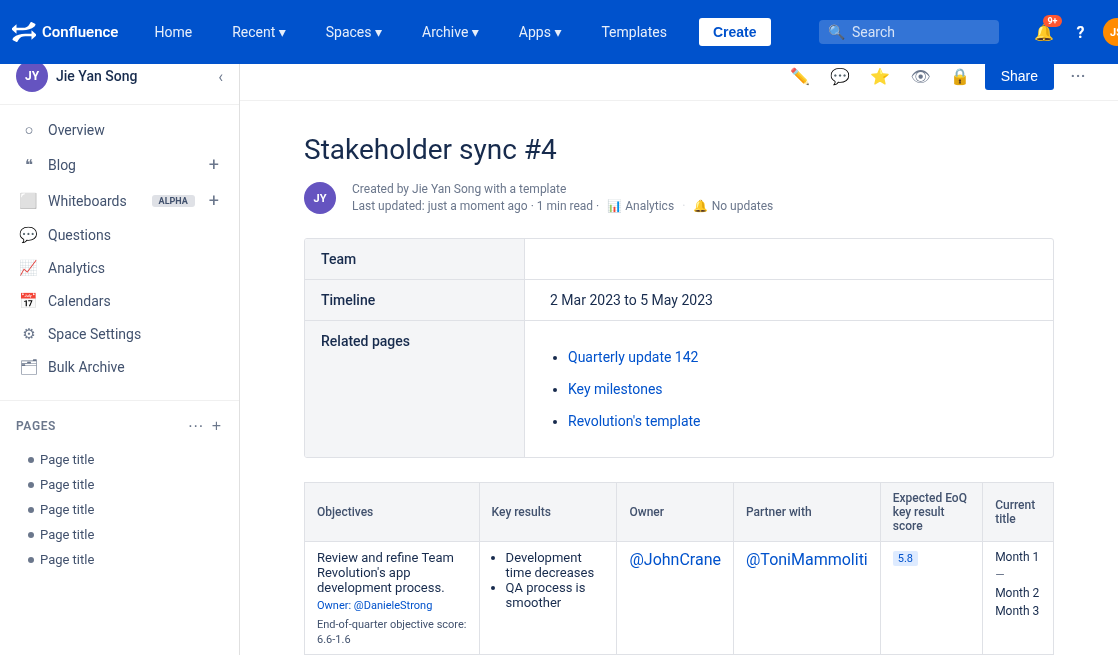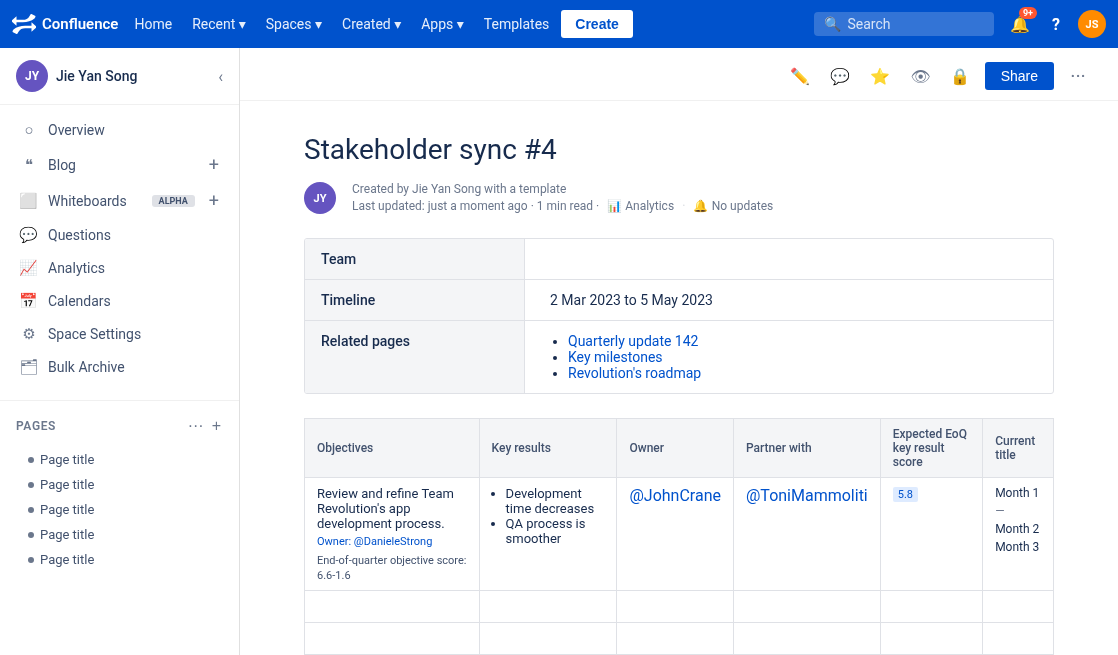--- a/index.html
+++ b/index.html
@@ -1,20 +1,20 @@
 <!DOCTYPE html>
 <html><head>
   <meta charset="utf-8">
   <style>
     * { box-sizing: border-box; margin: 0; padding: 0; }
     body { font-family: -apple-system, BlinkMacSystemFont, 'Segoe UI', Roboto, sans-serif; font-size: 14px; background: #f4f5f7; color: #172b4d; overflow: hidden; width: 1118px; height: 655px; }
 
     
     .topnav {
-      display: flex; align-items: center; background: #0052cc; height: 48px; padding: 0 12px; gap: 4px; position: fixed; top: 0; left: 0; right: 0; z-index: 100;
+      display: flex; align-items: center; background: #0052cc; height: 64px; padding: 0 12px; gap: 24px; position: fixed; top: 0; left: 0; right: 0; z-index: 100;
     }
     .topnav-logo { display: flex; align-items: center; gap: 6px; color: white; font-weight: 600; font-size: 15px; text-decoration: none; margin-right: 4px; }
     .topnav-logo svg { width: 24px; height: 24px; }
     .nav-item { color: rgba(255,255,255,0.9); font-size: 14px; padding: 4px 8px; border-radius: 3px; cursor: pointer; display: flex; align-items: center; gap: 3px; white-space: nowrap; }
     .nav-create { background: white; color: #0052cc; font-weight: 600; padding: 6px 14px; border-radius: 3px; cursor: pointer; border: none; font-size: 14px; }
     .topnav-spacer { flex: 1; }
     .search-box { display: flex; align-items: center; background: rgba(255,255,255,0.2); border-radius: 4px; padding: 4px 10px; gap: 6px; min-width: 180px; cursor: text; }
     .search-box span { color: rgba(255,255,255,0.8); font-size: 14px; }
     .topnav-icons { display: flex; align-items: center; gap: 8px; margin-left: 8px; }
     .topnav-icon { color: white; width: 28px; height: 28px; display: flex; align-items: center; justify-content: center; border-radius: 50%; cursor: pointer; font-size: 16px; }
@@ -62,21 +62,21 @@
     .meta-updated { font-size: 12px; color: #6b778c; }
 
     
     .info-table { border: 1px solid #dfe1e6; border-radius: 3px; margin-bottom: 24px; overflow: hidden; }
     .info-row { display: flex; border-bottom: 1px solid #dfe1e6; gap: 9px; }
     .info-row:last-child { border-bottom: none; }
     .info-label { width: 220px; padding: 12px 16px; font-size: 14px; font-weight: 500; color: #172b4d; background: #f4f5f7; border-right: 1px solid #dfe1e6; flex-shrink: 0; }
     .info-value { padding: 12px 16px; font-size: 14px; color: #172b4d; flex: 1; }
     .info-value a { color: #0052cc; text-decoration: none; }
     .info-value ul { list-style: disc; padding-left: 18px; }
-    .info-value ul li { margin: 0 0; }
+    .info-value ul li { margin: 16px 0; }
 
     
     .okr-table { border: 1px solid #dfe1e6; border-radius: 3px; width: 100%; border-collapse: collapse; font-size: 13px; }
     .okr-table th { background: #f4f5f7; padding: 8px 12px; text-align: left; font-weight: 500; color: #42526e; border: 1px solid #dfe1e6; font-size: 12px; }
     .okr-table td { padding: 8px 12px; border: 1px solid #dfe1e6; vertical-align: top; color: #172b4d; }
     .okr-table td a { color: #0052cc; text-decoration: none; }
     .mention { color: #0052cc; font-size: 16px; }
     .score-badge { background: #deebff; color: #0052cc; padding: 1px 5px; border-radius: 2px; font-size: 11px; }
   </style>
 </head>
@@ -87,21 +87,21 @@
     <svg viewBox="0 0 24 24" fill="white">
       <path d="M1.5 17.5c-.3.5-.7 1.2-.9 1.6-.2.4 0 .9.4 1.1l3.5 1.8c.4.2.9 0 1.1-.4.2-.4.5-.9.8-1.5C8.2 17 10 16.2 13.2 16.2h6.3v3.5l5.5-4.7-5.5-4.7v3.5h-6.3C8.5 13.8 4.7 14.9 1.5 17.5z"></path>
       <path d="M22.5 6.5c.3-.5.7-1.2.9-1.6.2-.4 0-.9-.4-1.1L19.5 2c-.4-.2-.9 0-1.1.4-.2.4-.5.9-.8 1.5C15.8 7 14 7.8 10.8 7.8H4.5V4.3L-1 9l5.5 4.7V10.2h6.3c4.7 0 8.5-1.1 11.7-3.7z"></path>
     </svg>
     <span>Confluence</span>
   </div>
 
   <div class="nav-item">Home</div>
   <div class="nav-item">Recent ▾</div>
   <div class="nav-item">Spaces ▾</div>
-  <div class="nav-item">Created ▾</div>
+  <div class="nav-item">Archive ▾</div>
   <div class="nav-item">Apps ▾</div>
   <div class="nav-item">Templates</div>
 
   <button class="nav-create">Create</button>
 
   <div class="topnav-spacer"></div>
 
   <div class="search-box">
     <span>🔍</span>
     <span style="color:rgba(255,255,255,0.8);font-size:14px;">Search</span>
@@ -239,21 +239,21 @@
         <div class="info-row">
           <div class="info-label">Timeline</div>
           <div class="info-value">2 Mar 2023  to  5 May 2023</div>
         </div>
         <div class="info-row">
           <div class="info-label">Related pages</div>
           <div class="info-value">
             <ul>
               <li><a href="#">Quarterly update 142</a></li>
               <li><a href="#">Key milestones</a></li>
-              <li><a href="#">Revolution's roadmap</a></li>
+              <li><a href="#">Revolution's template</a></li>
             </ul>
           </div>
         </div>
       </div>
 
       <table class="okr-table">
         <thead>
           <tr>
             <th>Objectives</th>
             <th>Key results</th>

